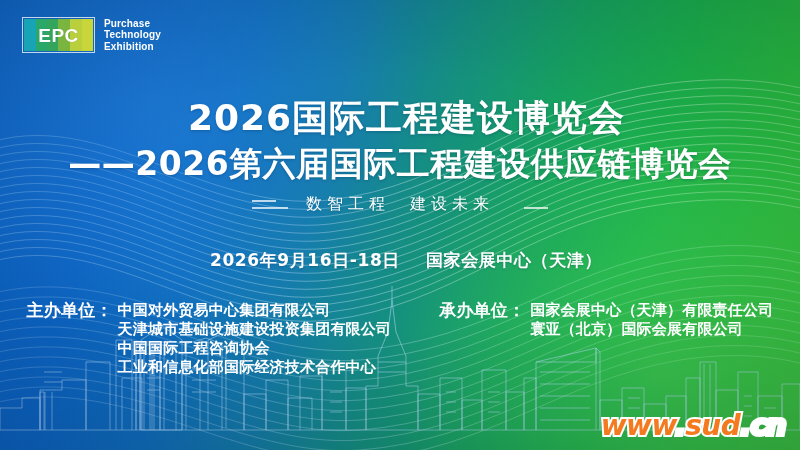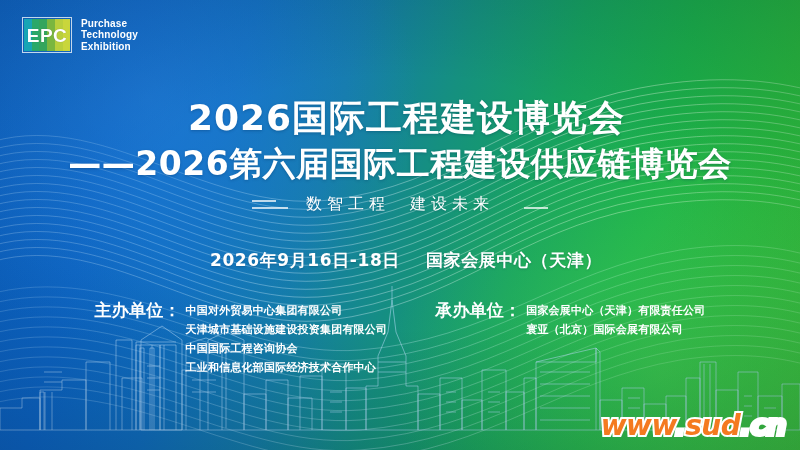--- a/index.html
+++ b/index.html
@@ -35,21 +35,21 @@
   }
   .darkv{
     position:absolute;inset:0;
     background:radial-gradient(ellipse 80% 70% at 50% 45%,rgba(0,0,0,0) 40%,rgba(0,10,30,.20) 100%);
     pointer-events:none;
   }
 
   
   .logo-wrap{position:absolute;left:22px;top:17px;display:flex;align-items:center;gap:9px;}
   .logo-mark{
-    position:relative;width:50px;height:36px;
+    position:relative;width:73px;height:36px;
     border:1px solid rgba(255,255,255,.75);
     display:block;overflow:hidden;
   }
   .logo-mark .stripes{position:absolute;inset:1px;display:flex;}
   .logo-mark .stripes i{display:block;height:100%;}
   .logo-mark .epc{
     position:absolute;inset:0;display:flex;align-items:center;justify-content:center;
     font-size:19px;font-weight:700;letter-spacing:.5px;color:#ffffff;
     font-family:"Liberation Sans",sans-serif;line-height:1;
     text-shadow:0 0 1px rgba(0,0,0,.25);
@@ -105,21 +105,21 @@
   
   .orgs{
     position:absolute;left:0;right:0;top:301px;
     display:flex;justify-content:center;gap:48px;
     color:#ffffff;
     font-family:"DejaVu Sans","Liberation Sans",sans-serif;
   }
   .orgcol{display:flex;align-items:flex-start;gap:5px;}
   .orglabel{font-size:17px;font-weight:700;line-height:19px;white-space:nowrap;letter-spacing:.2px;}
   .orglist{display:flex;flex-direction:column;}
-  .orglist div{font-size:11px;font-weight:600;line-height:19px;white-space:nowrap;letter-spacing:.2px;font-family:Liberation Serif, serif;}
+  .orglist div{font-size:15px;font-weight:600;line-height:19px;white-space:nowrap;letter-spacing:.2px;font-family:Liberation Serif, serif;}
 
   
   .watermark{
     position:absolute;right:14px;bottom:10px;
     font-family:"DejaVu Sans","Liberation Sans",sans-serif;
     font-size:28px;font-weight:700;font-style:italic;letter-spacing:-0.5px;
     line-height:1;
     -webkit-text-stroke:4px #ffffff;
     paint-order:stroke fill;
   }

